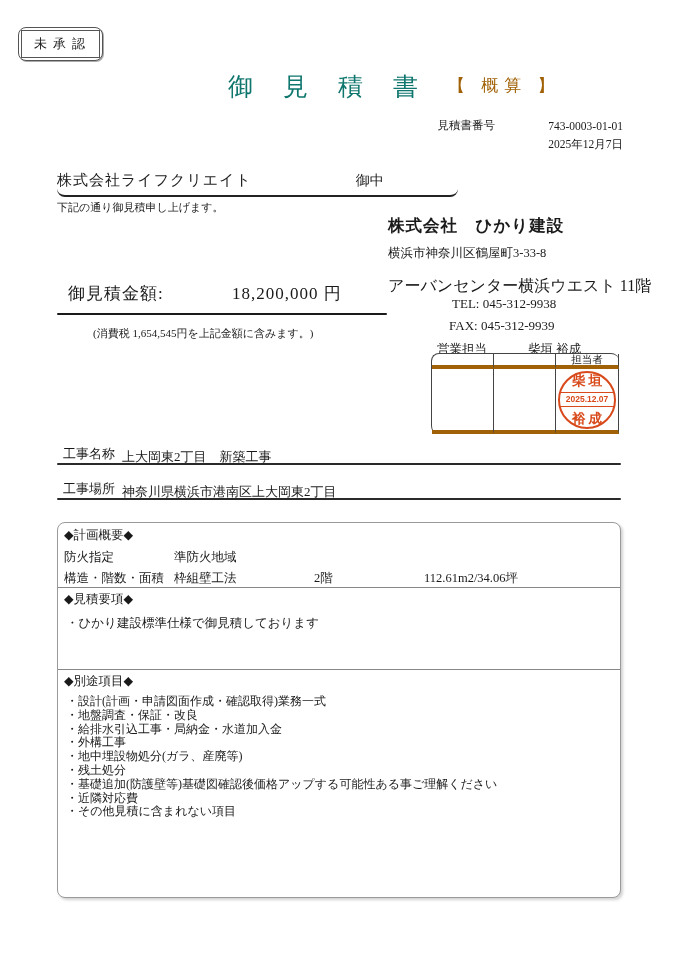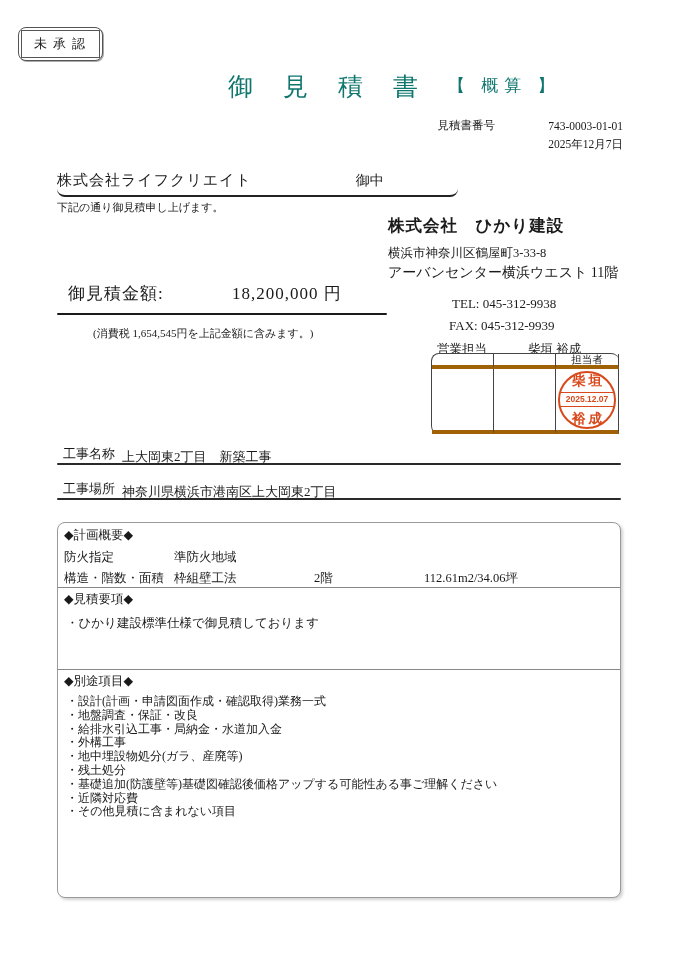--- a/index.html
+++ b/index.html
@@ -9,38 +9,38 @@
   }
   .abs{position:absolute;border-radius:8px;}
 
   
   .unapproved{left:18px;top:27px;border:1px solid #555;padding:2px;background:#fff;box-shadow:1px 1px 0 #aaa;}
   .unapproved-inner{border:1px solid #555;padding:4px 8px 4px 12px;font-size:13px;letter-spacing:6px;color:#222;white-space:nowrap;}
 
   
   .title-row{left:228px;top:70px;white-space:nowrap;}
   .title-main{font-size:25px;letter-spacing:30px;color:#0f766e;}
-  .title-sub{font-size:17px;letter-spacing:6px;vertical-align:4px;color:#0f766e;}
+  .title-sub{font-size:17px;letter-spacing:6px;vertical-align:4px;color:#a16207;}
 
   
   .meta{left:380px;top:116px;width:243px;font-size:11.5px;}
   .meta-row{display:flex;height:19px;align-items:center;}
   .meta-label{width:115px;text-align:right;}
   .meta-value{width:128px;text-align:right;}
 
   
   .customer{left:57px;top:171px;width:401px;border-bottom:2px solid #222;padding-bottom:5px;white-space:nowrap;}
   .customer-name{font-size:15px;letter-spacing:1px;}
   .customer-honorific{font-size:14px;margin-left:100px;}
   .greeting{left:57px;top:200px;font-size:11px;}
 
   
   .issuer-company{left:388px;top:215px;font-size:16.5px;letter-spacing:1px;font-weight:bold;}
   .issuer-addr1{left:388px;top:245px;font-size:12.5px;}
-  .issuer-addr2{left:388px;top:264px;font-size:14px;}
+  .issuer-addr2{left:388px;top:276px;font-size:16px;}
   .issuer-tel{left:452px;top:296px;font-size:13px;}
   .issuer-fax{left:449px;top:318px;font-size:13px;}
   .sales-label{left:437px;top:341px;font-size:12.5px;}
   .sales-person{left:528px;top:341px;font-size:12.5px;}
 
   
   .staff-table{left:431px;top:353px;width:187px;border-top:1px solid #444;border-left:1px solid #444;display:grid;grid-template-columns:62px 62px 63px;grid-template-rows:15px 65px;background:#fff;}
   .st-cell{border-right:1px solid #444;border-bottom:4px solid #a16207;display:flex;align-items:center;justify-content:center;font-size:10.5px;}
 
   

